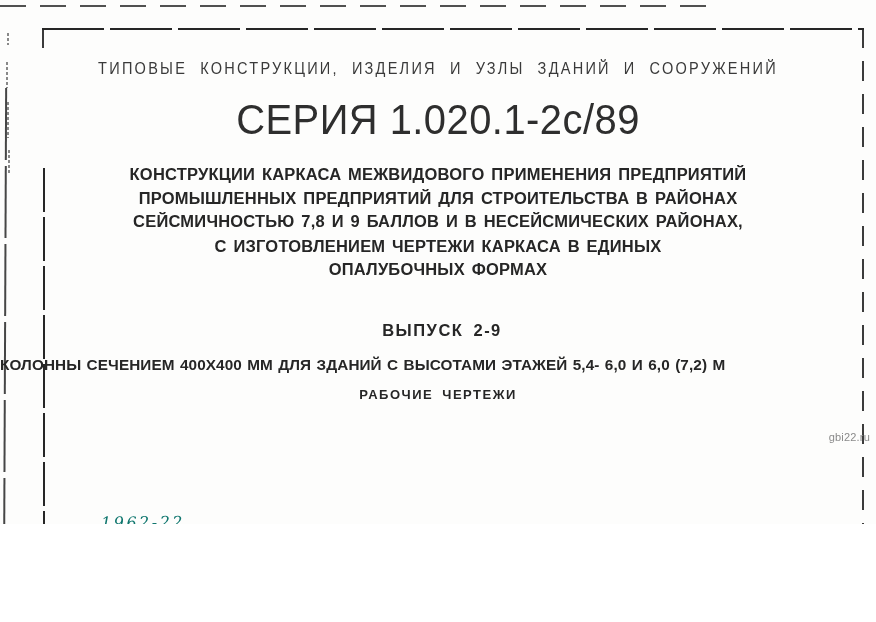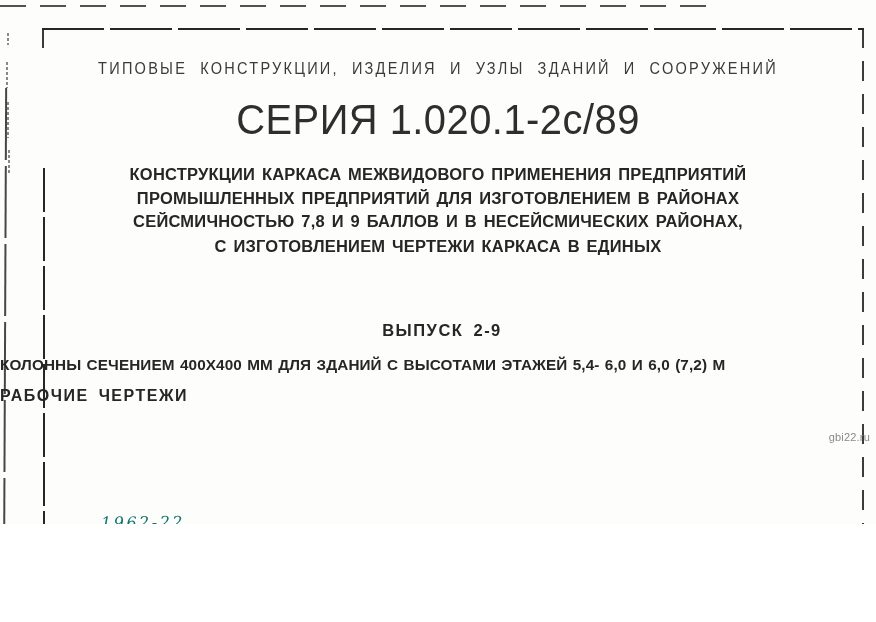--- a/index.html
+++ b/index.html
@@ -89,22 +89,22 @@
   .issue{
     left:8px;right:0;top:321px;text-align:center;
     font-weight:bold;font-size:16.5px;letter-spacing:1.5px;word-spacing:4px;
   }
   .subject{
     left:0;right:0;top:356px;text-align:left;
     font-weight:bold;font-size:15.3px;letter-spacing:.1px;word-spacing:1px;
     white-space:nowrap;
   }
   .doctype{
-    left:0;right:0;top:387px;text-align:left;
-    font-weight:bold;font-size:16px;letter-spacing:1.5px;word-spacing:4px;
+    left:0;right:0;top:387px;text-align:center;
+    font-weight:bold;font-size:13px;letter-spacing:1.5px;word-spacing:4px;
   }
   .watermark{
     left:auto;right:6px;top:431px;
     font-size:11px;color:var(--watermark);letter-spacing:.2px;
   }
   .inventory{
     left:101px;top:513px;
     font-family:"DejaVu Serif", serif;font-style:italic;
     font-size:16px;letter-spacing:2.5px;color:#0f766e;
     transform:rotate(-.5deg);
@@ -130,23 +130,24 @@
   <div class="abs artifact art2"></div>
   <div class="abs artifact art3"></div>
   <div class="abs artifact art4"></div>
 
   <div class="abs header-line">ТИПОВЫЕ КОНСТРУКЦИИ, ИЗДЕЛИЯ И УЗЛЫ ЗДАНИЙ И СООРУЖЕНИЙ</div>
 
   <div class="abs series-title">СЕРИЯ 1.020.1-2с/89</div>
 
   <div class="abs description">
     <div>КОНСТРУКЦИИ КАРКАСА МЕЖВИДОВОГО ПРИМЕНЕНИЯ ПРЕДПРИЯТИЙ</div>
-    <div>ПРОМЫШЛЕННЫХ ПРЕДПРИЯТИЙ ДЛЯ ИЗГОТОВЛЕНИЕМ В РАЙОНАХ</div>
+    <div>ПРОМЫШЛЕННЫХ ПРЕДПРИЯТИЙ ДЛЯ СТРОИТЕЛЬСТВА В РАЙОНАХ</div>
     <div>СЕЙСМИЧНОСТЬЮ 7,8 И 9 БАЛЛОВ И В НЕСЕЙСМИЧЕСКИХ РАЙОНАХ,</div>
     <div>С ИЗГОТОВЛЕНИЕМ ЧЕРТЕЖИ КАРКАСА В ЕДИНЫХ</div>
+    <div>ОПАЛУБОЧНЫХ ФОРМАХ</div>
   </div>
 
   <div class="abs issue">ВЫПУСК 2-9</div>
 
   <div class="abs subject">КОЛОННЫ СЕЧЕНИЕМ 400Х400 ММ ДЛЯ ЗДАНИЙ С ВЫСОТАМИ ЭТАЖЕЙ 5,4- 6,0 И 6,0 (7,2) М</div>
 
   <div class="abs doctype">РАБОЧИЕ ЧЕРТЕЖИ</div>
 
   <div class="abs watermark">gbi22.ru</div>
 

